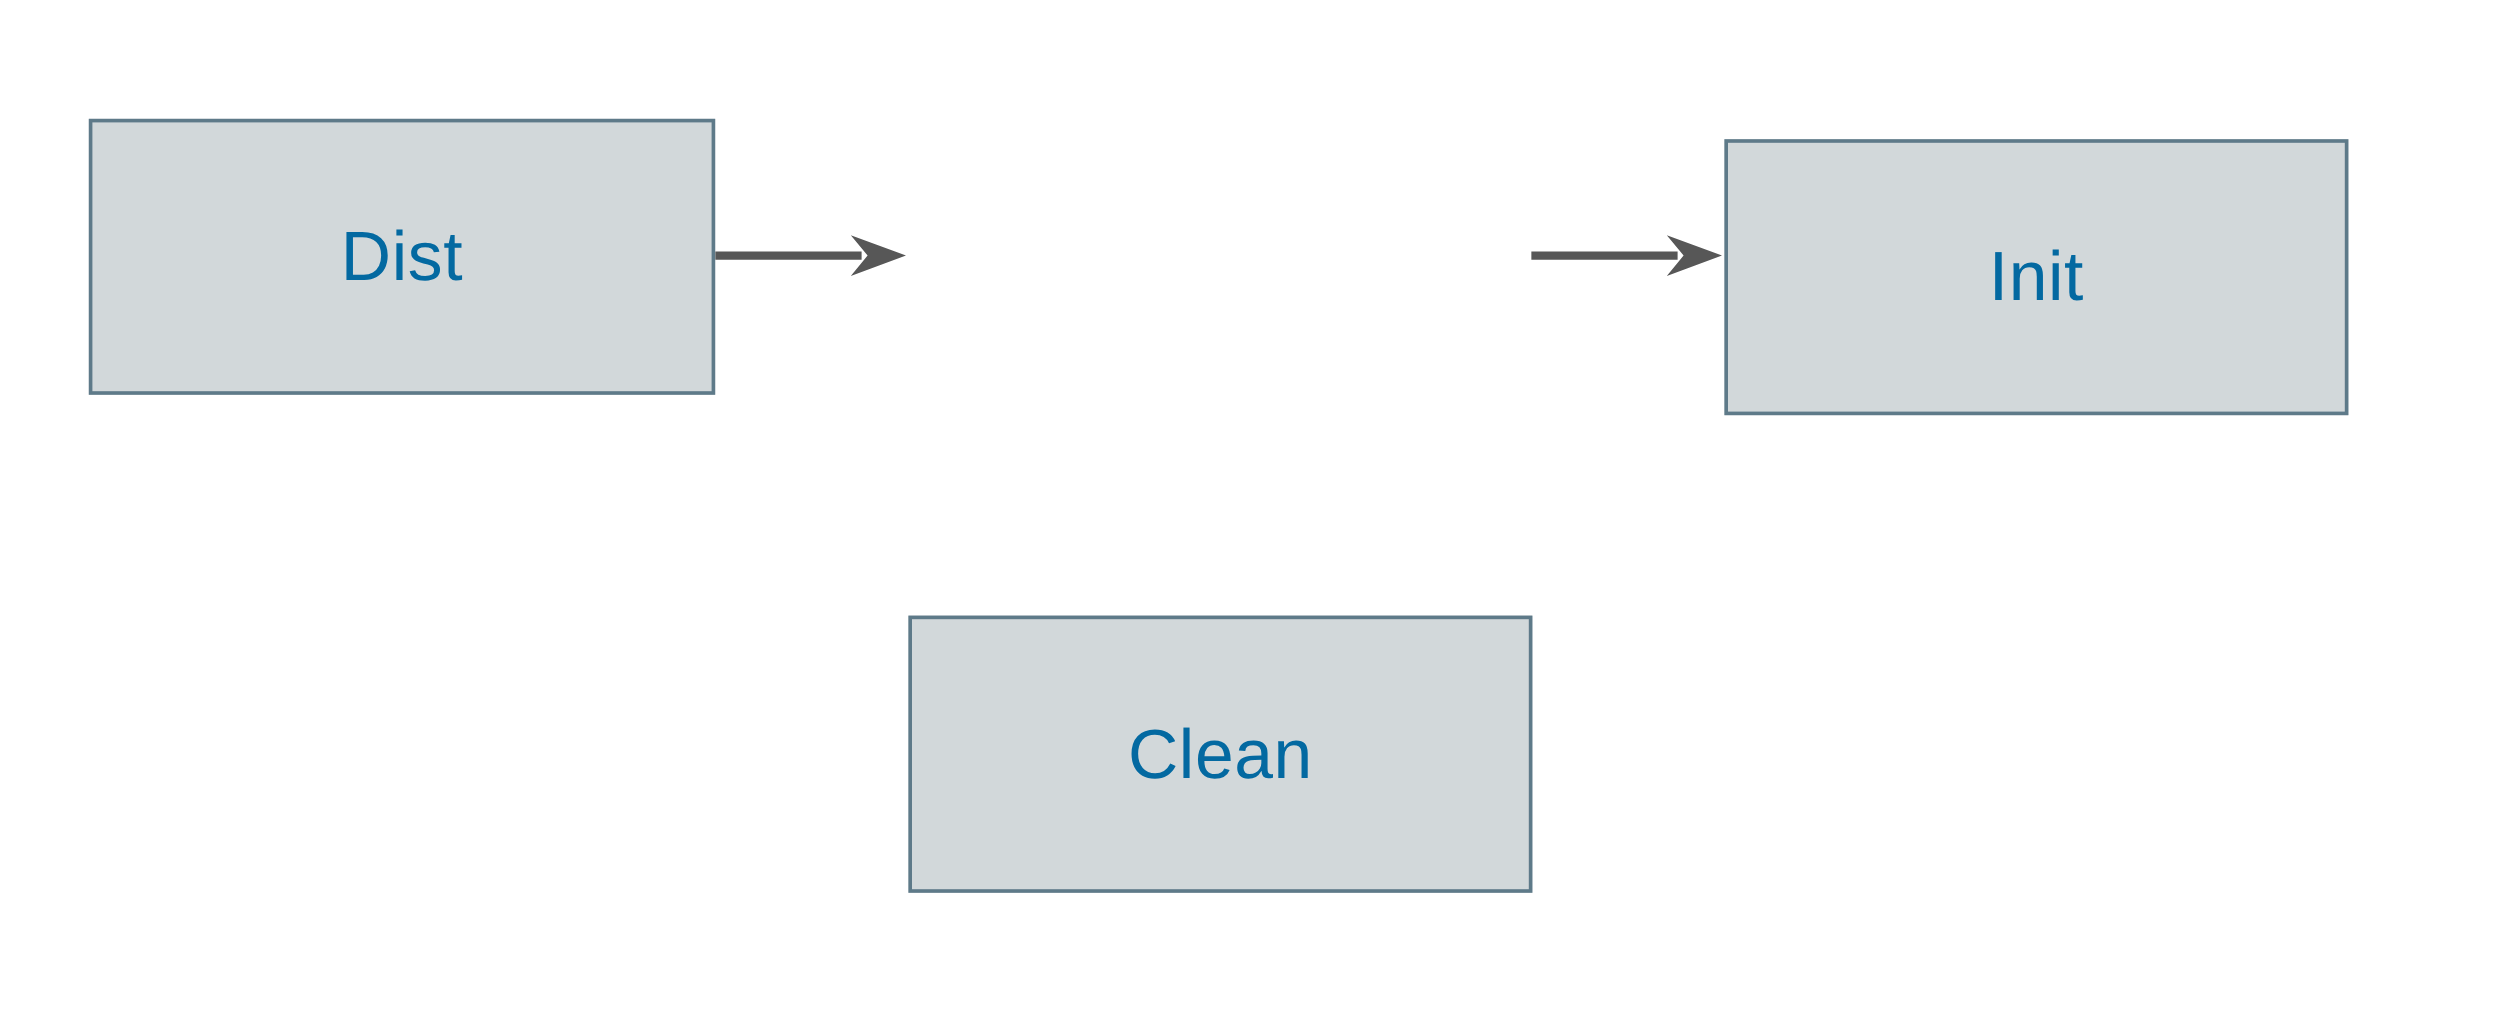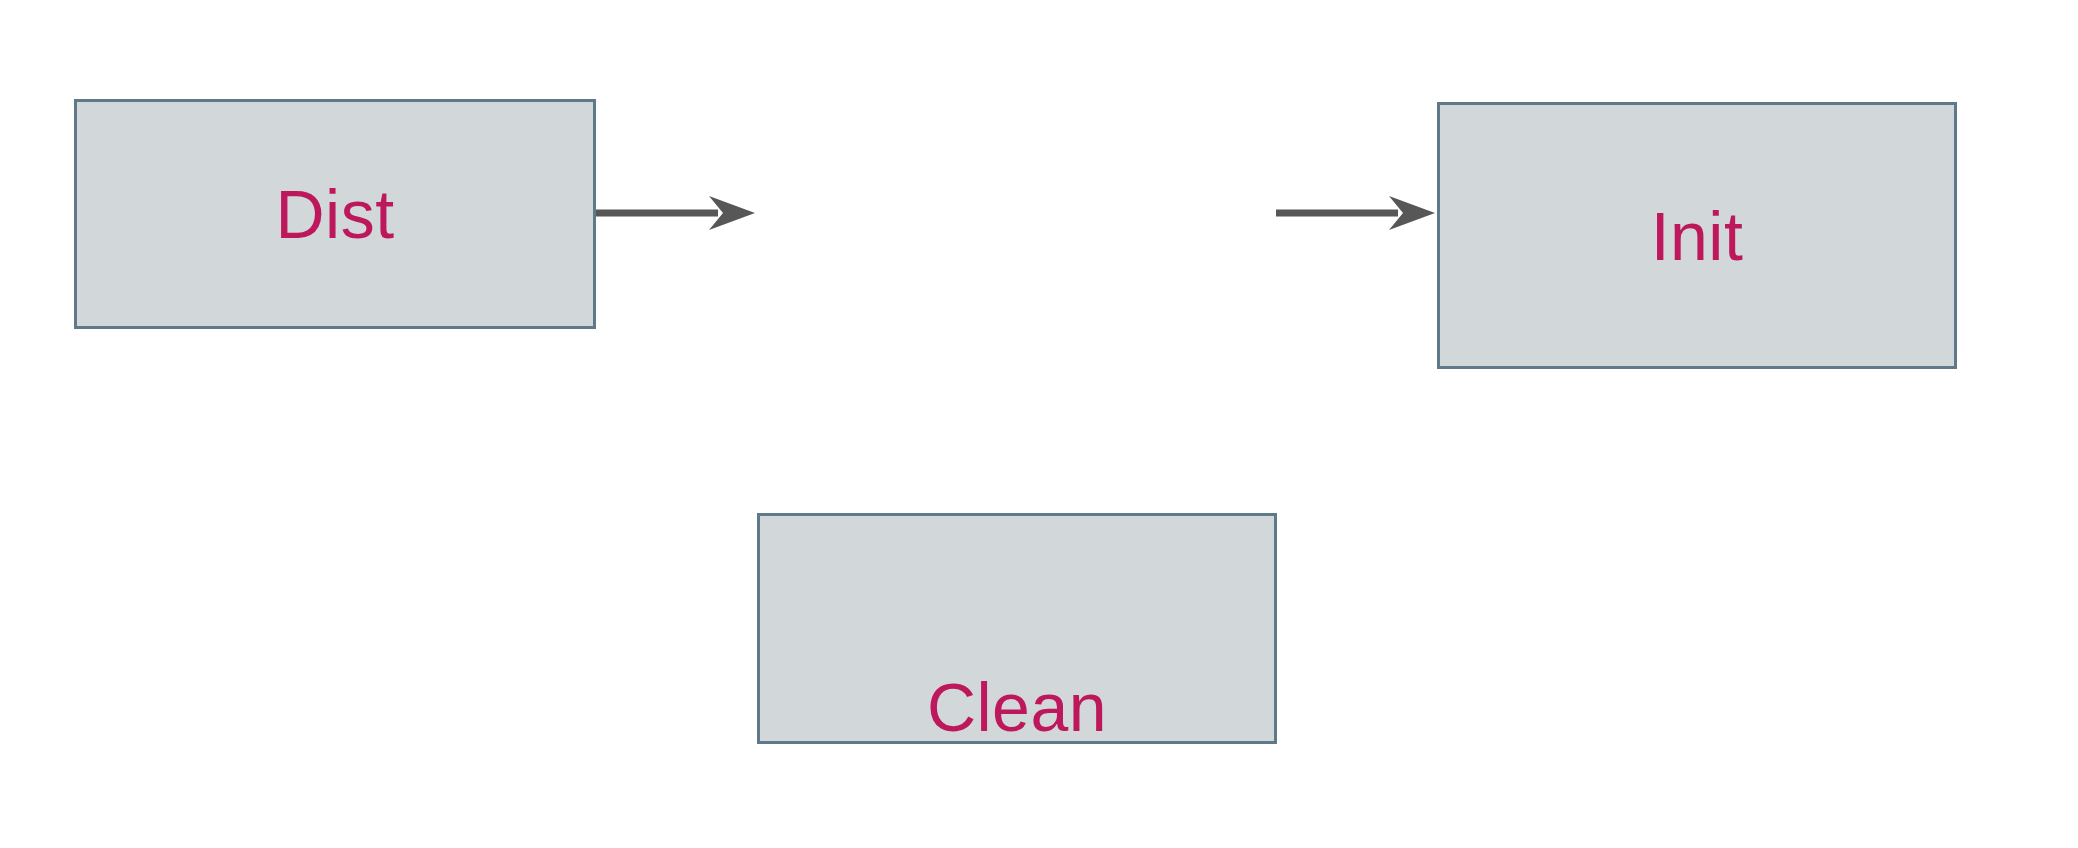--- a/index.html
+++ b/index.html
@@ -18,30 +18,30 @@
   .node {
     position: absolute;
     box-sizing: border-box;
     background: #d2d8da;
     border: 3px solid #5e7a89;
     display: flex;
     align-items: center;
     justify-content: center;
   }
   .node-label {
-    font-size: 68px;
+    font-size: 58px;
     line-height: 1;
-    color: #be185d;
+    color: #0369a1;
     letter-spacing: 0.5px;
     white-space: nowrap;
   }
   .node-dist    { left: 74px;   top: 99px;  width: 522px; height: 230px; }
   .node-compile { left: 756px;  top: 99px;  width: 520px; height: 230px; }
-  .node-init    { left: 1437px; top: 102px;  width: 520px; height: 267px; }
-  .node-clean   { left: 757px;  top: 513px; width: 520px; height: 231px; align-items: flex-end; }
+  .node-init    { left: 1437px; top: 116px;  width: 520px; height: 230px; }
+  .node-clean   { left: 757px;  top: 513px; width: 520px; height: 231px; }
   .edge {
     position: absolute;
     top: 193px;
     width: 160px;
     height: 40px;
   }
   .edge-1 { left: 596px; }
   .edge-2 { left: 1276px; }
 </style>
 </head>

